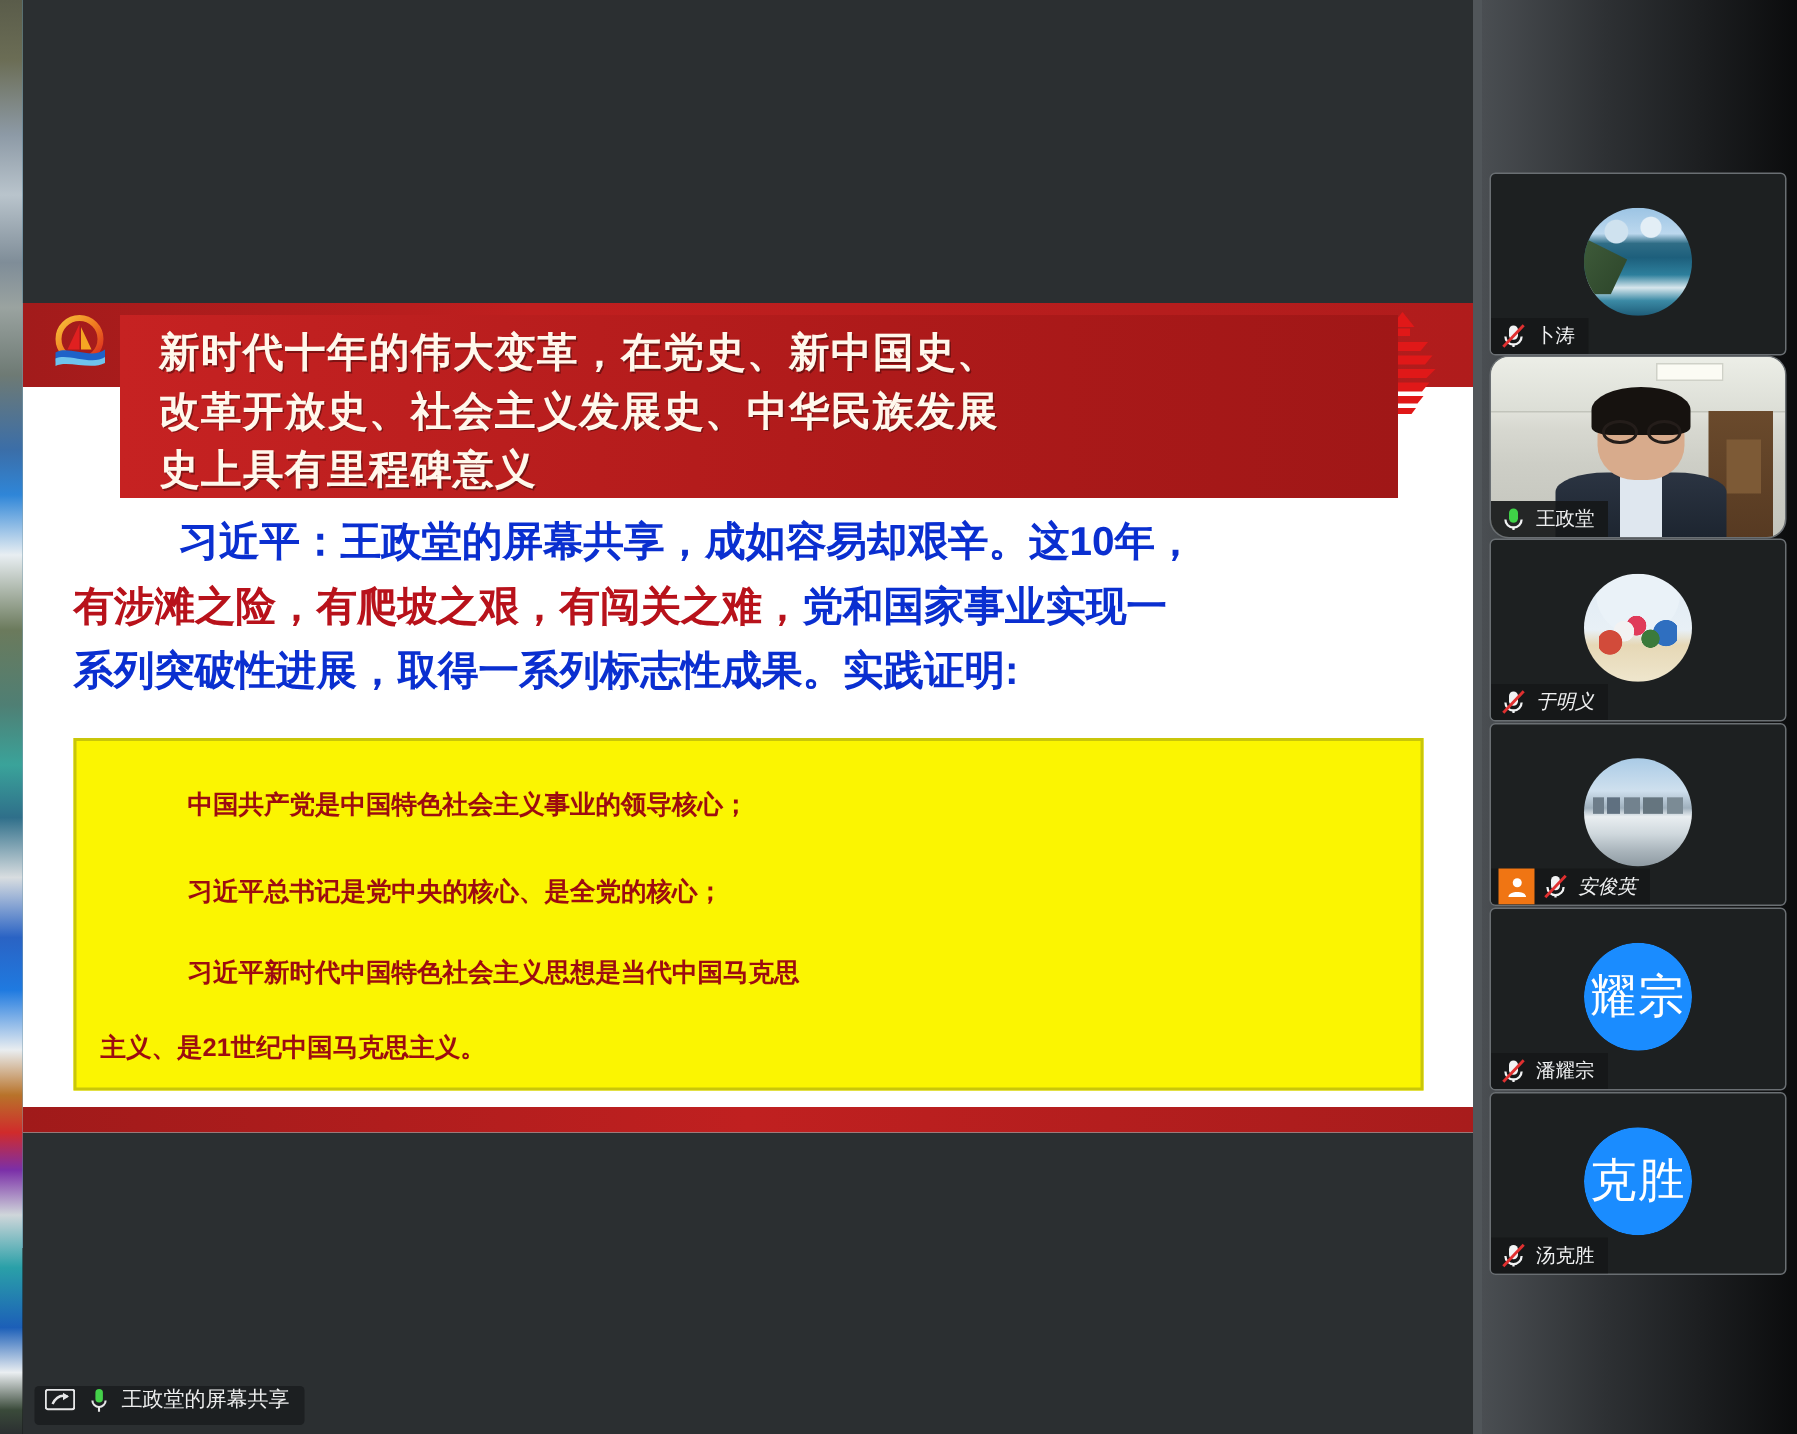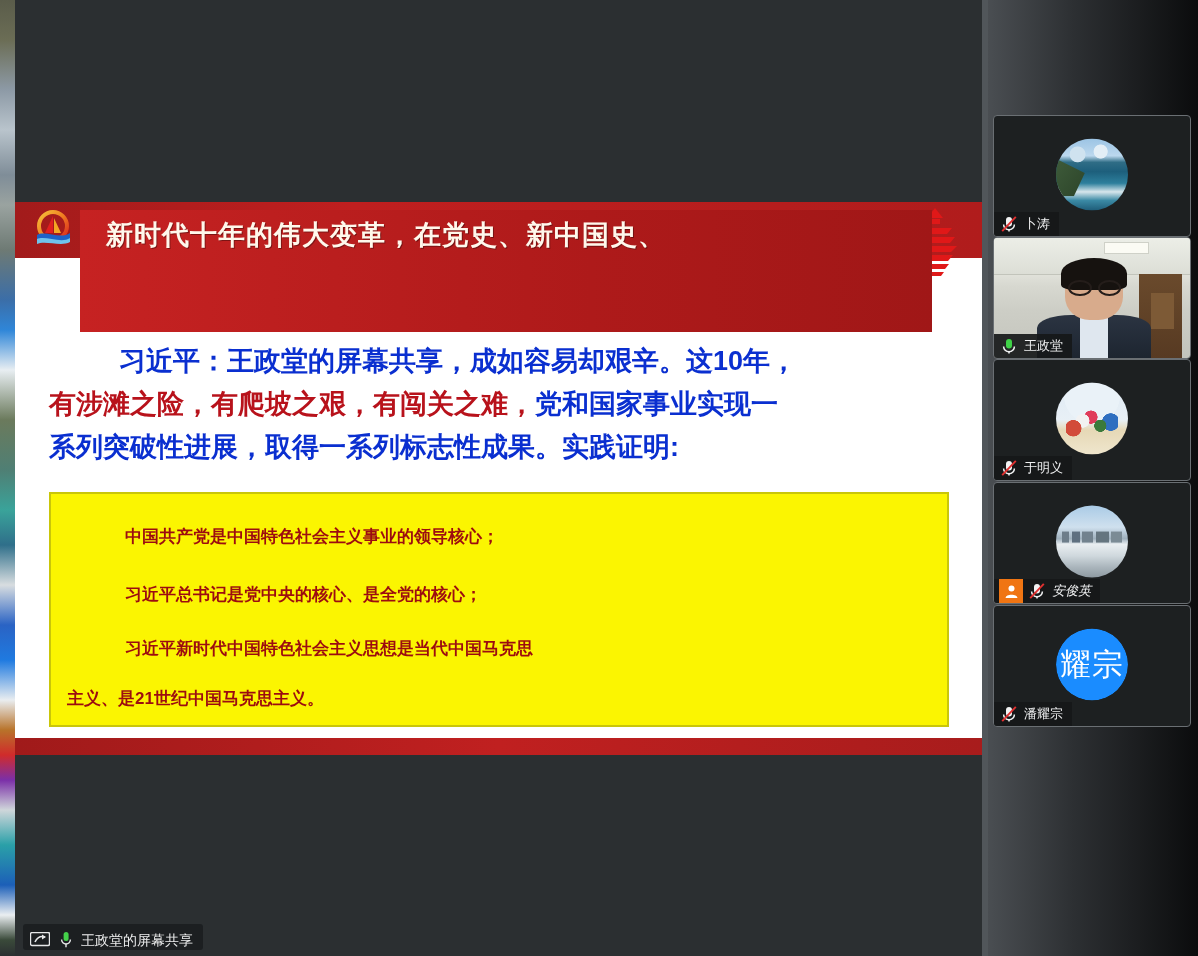--- a/index.html
+++ b/index.html
@@ -135,21 +135,21 @@
      background:rgba(22,24,25,.92);display:flex;align-items:center;
      padding:0 9px 0 5px;}
   .hostbadge{width:24px;height:24px;background:#f07513;display:flex;
      align-items:center;justify-content:center;margin-right:4px;}
   .micwrap{width:20px;height:20px;position:relative;margin-right:5px;
      display:flex;align-items:center;justify-content:center;}
   .pname{color:#f0f1f2;font-size:13px;line-height:24px;white-space:nowrap;}
 
   
   .sharebar{position:absolute;left:8px;bottom:6px;height:26px;
-     background:#1c1f21;border-radius:3px;display:flex;align-items:flex-end;
+     background:#1c1f21;border-radius:3px;display:flex;align-items:flex-start;
      padding:0 10px 0 6px;z-index:6;}
   .sharebar .sicon{width:22px;height:20px;margin-right:4px;display:flex;
      align-items:center;justify-content:center;}
   .sharebar .stext{color:#eceded;font-size:14px;white-space:nowrap;}
 </style>
 </head>
 <body>
 
 <div id="app">
 
@@ -184,20 +184,22 @@
           <path d="M9 31 L49 31 L44 37 L14 37 Z"></path>
           <path d="M7 40 L51 40 L45 46 L13 46 Z"></path>
           <path d="M11 49 L47 49 L42 55 L16 55 Z"></path>
           <path d="M15 58 L43 58 L39 63 L19 63 Z"></path>
           <path d="M20 66 L38 66 L35 70 L23 70 Z"></path>
         </g>
       </svg>
 
       <div class="title-banner">
         <div class="title-line">新时代十年的伟大变革，在党史、新中国史、</div>
+        <div class="title-line">改革开放史、社会主义发展史、中华民族发展</div>
+        <div class="title-line">史上具有里程碑意义</div>
       </div>
 
       <div class="blue-para">
         <span class="ln indent"><span>习近平：王政堂的屏幕共享，成如容易却艰辛。这10年，</span></span>
         <span class="ln"><span class="red">有涉滩之险，有爬坡之艰，有闯关之难，</span><span>党和国家事业实现一</span></span>
         <span class="ln"><span>系列突破性进展，取得一系列标志性成果。实践证明:</span></span>
       </div>
 
       <div class="yellow-box">
         <div class="yellow-line indent">中国共产党是中国特色社会主义事业的领导核心；</div>
@@ -242,21 +244,21 @@
               <path d="M3.6 9.4 a5.4 5.4 0 0 0 10.8 0" fill="none" stroke="#f2f3f4" stroke-width="1.5"></path>
               <line x1="9" y1="14" x2="9" y2="16.4" stroke="#f2f3f4" stroke-width="1.5"></line>
               <line x1="2.2" y1="16.2" x2="15.8" y2="1.8" stroke="#e03030" stroke-width="1.9"></line>
             </svg>
           </span>
           <span class="pname">卜涛</span>
         </div>
       </div>
     </div>
 
-    <div class="tile" style="top:237px;">
+    <div class="tile" style="top:237px;border-radius:13px;">
       <div class="tile-inner">
         <div class="webcam">
           <div class="ceiling"></div>
             <div class="ceillight"></div>
           <div class="door"></div>
             <div class="doorpanel"></div>
           <div class="body"></div>
             <div class="shirt"></div>
           <div class="head"></div>
             <div class="hair"></div>
@@ -269,21 +271,21 @@
               <rect x="6" y="2" width="6" height="9.5" rx="3" fill="#3fd247"></rect>
               <path d="M3.6 9.4 a5.4 5.4 0 0 0 10.8 0" fill="none" stroke="#f2f3f4" stroke-width="1.5"></path>
               <line x1="9" y1="14" x2="9" y2="16.4" stroke="#f2f3f4" stroke-width="1.5"></line>
             </svg>
           </span>
           <span class="pname">王政堂</span>
         </div>
       </div>
     </div>
 
-    <div class="tile" style="top:359px;">
+    <div class="tile" style="top:359px;font-style:italic;">
       <div class="tile-inner">
         <div class="avatar av-kids"></div>
         <div class="namebar">
           <span class="micwrap">
             <svg width="18" height="18" viewBox="0 0 18 18">
               <rect x="6" y="2" width="6" height="9.5" rx="3" fill="#f2f3f4"></rect>
               <path d="M3.6 9.4 a5.4 5.4 0 0 0 10.8 0" fill="none" stroke="#f2f3f4" stroke-width="1.5"></path>
               <line x1="9" y1="14" x2="9" y2="16.4" stroke="#f2f3f4" stroke-width="1.5"></line>
               <line x1="2.2" y1="16.2" x2="15.8" y2="1.8" stroke="#e03030" stroke-width="1.9"></line>
             </svg>
@@ -328,15 +330,33 @@
               <path d="M3.6 9.4 a5.4 5.4 0 0 0 10.8 0" fill="none" stroke="#f2f3f4" stroke-width="1.5"></path>
               <line x1="9" y1="14" x2="9" y2="16.4" stroke="#f2f3f4" stroke-width="1.5"></line>
               <line x1="2.2" y1="16.2" x2="15.8" y2="1.8" stroke="#e03030" stroke-width="1.9"></line>
             </svg>
           </span>
           <span class="pname">潘耀宗</span>
         </div>
       </div>
     </div>
 
+    <div class="tile" style="top:728px;">
+      <div class="tile-inner">
+        <div class="avatar">
+          <div class="avatar-initials">克胜</div>
+        </div>
+        <div class="namebar">
+          <span class="micwrap">
+            <svg width="18" height="18" viewBox="0 0 18 18">
+              <rect x="6" y="2" width="6" height="9.5" rx="3" fill="#f2f3f4"></rect>
+              <path d="M3.6 9.4 a5.4 5.4 0 0 0 10.8 0" fill="none" stroke="#f2f3f4" stroke-width="1.5"></path>
+              <line x1="9" y1="14" x2="9" y2="16.4" stroke="#f2f3f4" stroke-width="1.5"></line>
+              <line x1="2.2" y1="16.2" x2="15.8" y2="1.8" stroke="#e03030" stroke-width="1.9"></line>
+            </svg>
+          </span>
+          <span class="pname">汤克胜</span>
+        </div>
+      </div>
+    </div>
 
   </div>
 </div>
 
 </body></html>

